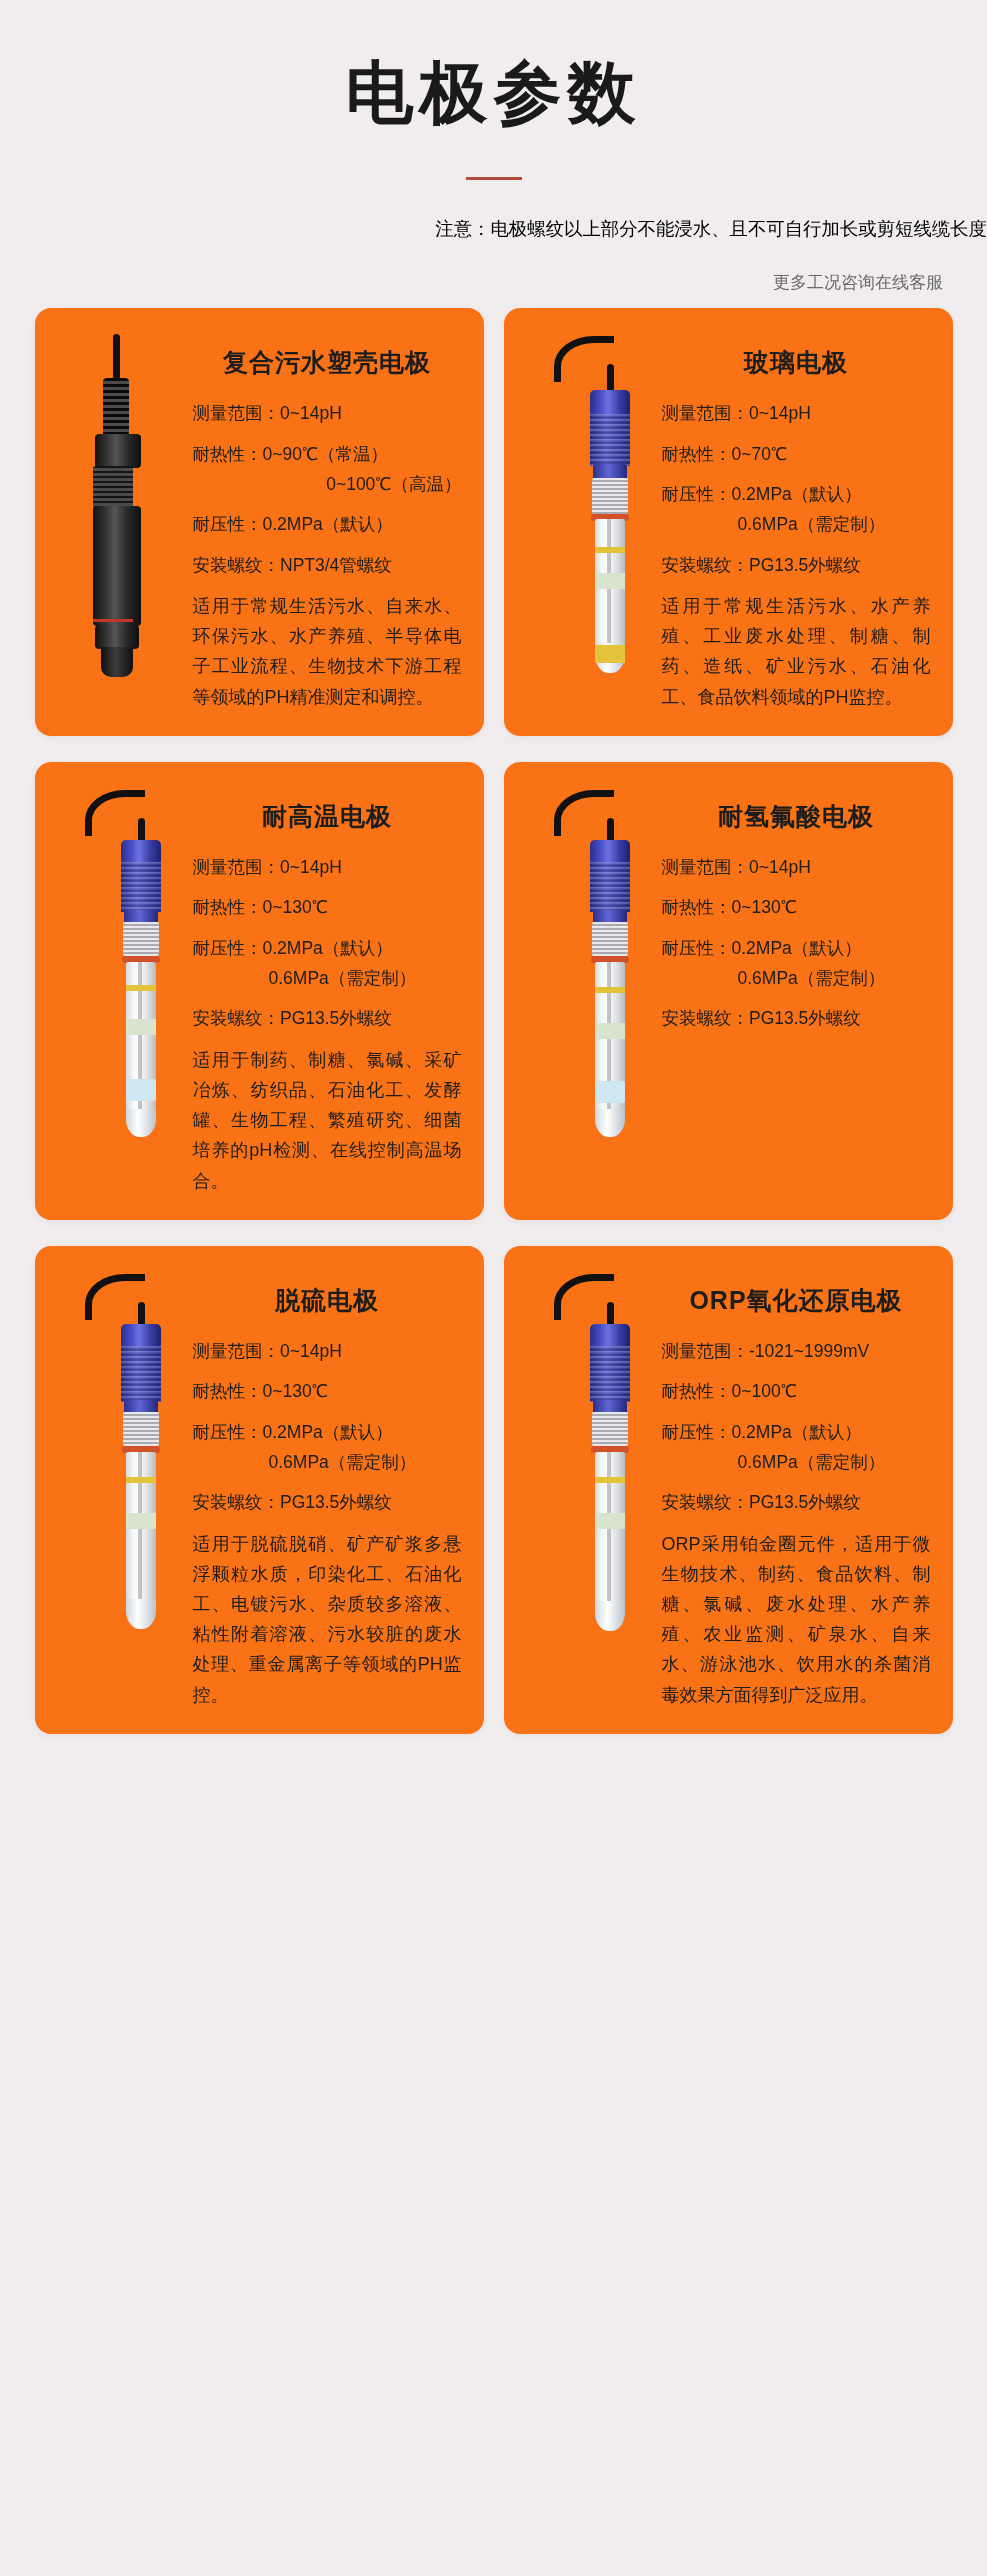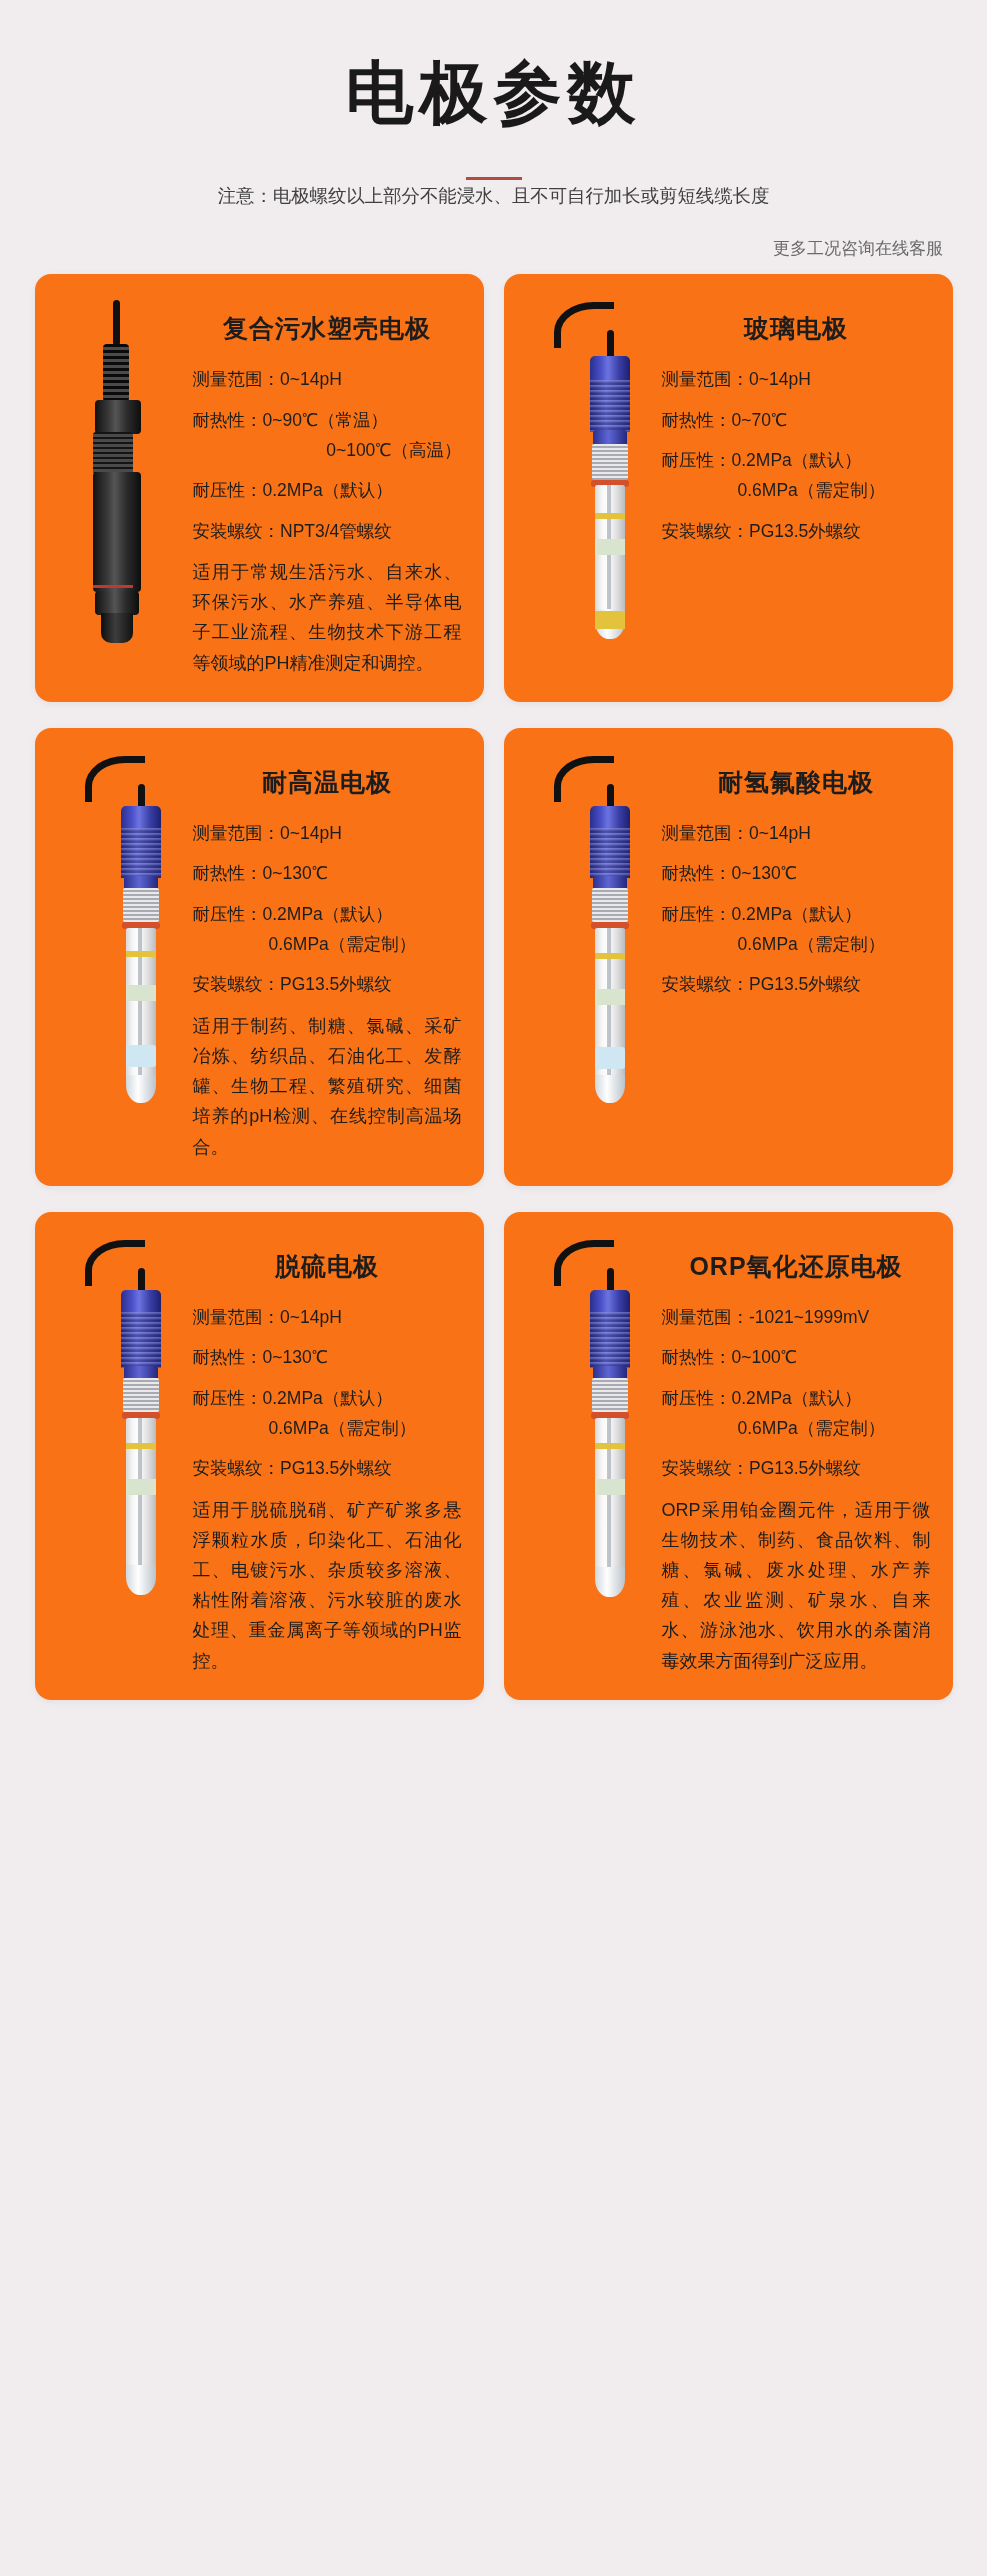--- a/index.html
+++ b/index.html
@@ -14,38 +14,40 @@
   .page {
     width: 987px;
     min-height: 2576px;
     position: relative;
     padding: 0 0 40px 0;
   }
   
   .header {
     padding-top: 48px;
     text-align: center;
+    font-family: Liberation Serif, serif;
   }
   .header h1 {
     margin: 0;
     font-size: 68px;
     font-weight: bold;
     letter-spacing: 6px;
     color: #1a1a1a;
   }
   .rule {
     width: 56px;
     height: 3px;
     background: #b24c3e;
     margin: 38px auto 0 auto;
   }
   .notice {
-    text-align: center;
+    margin-top: 34px;
+    text-align: right;
     font-size: 18.4px;
-    color: #404040;
+    color: #000000;
     line-height: 1.7;
   }
   .notice .line2 {
     font-size: 21px;
     font-weight: bold;
     margin-top: 8px;
   }
   .service {
     margin-top: 26px;
     text-align: right;
@@ -314,20 +316,21 @@
         <div class="spec">
           <span>耐热性：</span><span>0~70℃</span>
         </div>
         <div class="spec">
           <span>耐压性：</span><span>0.2MPa（默认）</span>
         </div>
         <div class="spec sub2">0.6MPa（需定制）</div>
         <div class="spec">
           <span>安装螺纹：</span><span>PG13.5外螺纹</span>
         </div>
+        <div class="desc">适用于常规生活污水、水产养殖、工业废水处理、制糖、制药、造纸、矿业污水、石油化工、食品饮料领域的PH监控。</div>
       </div>
     </div>
 
     <div class="card">
       <div class="card-art">
         <div class="probe">
           <div class="cable-curve" style="left:28px; top:2px;"></div>
           <div class="cable" style="left:81px; top:30px; height:26px;"></div>
           <div class="cap" style="left:64px; top:52px; height:24px;"></div>
           <div class="cap-ridges" style="left:64px; top:74px; height:50px;"></div>

